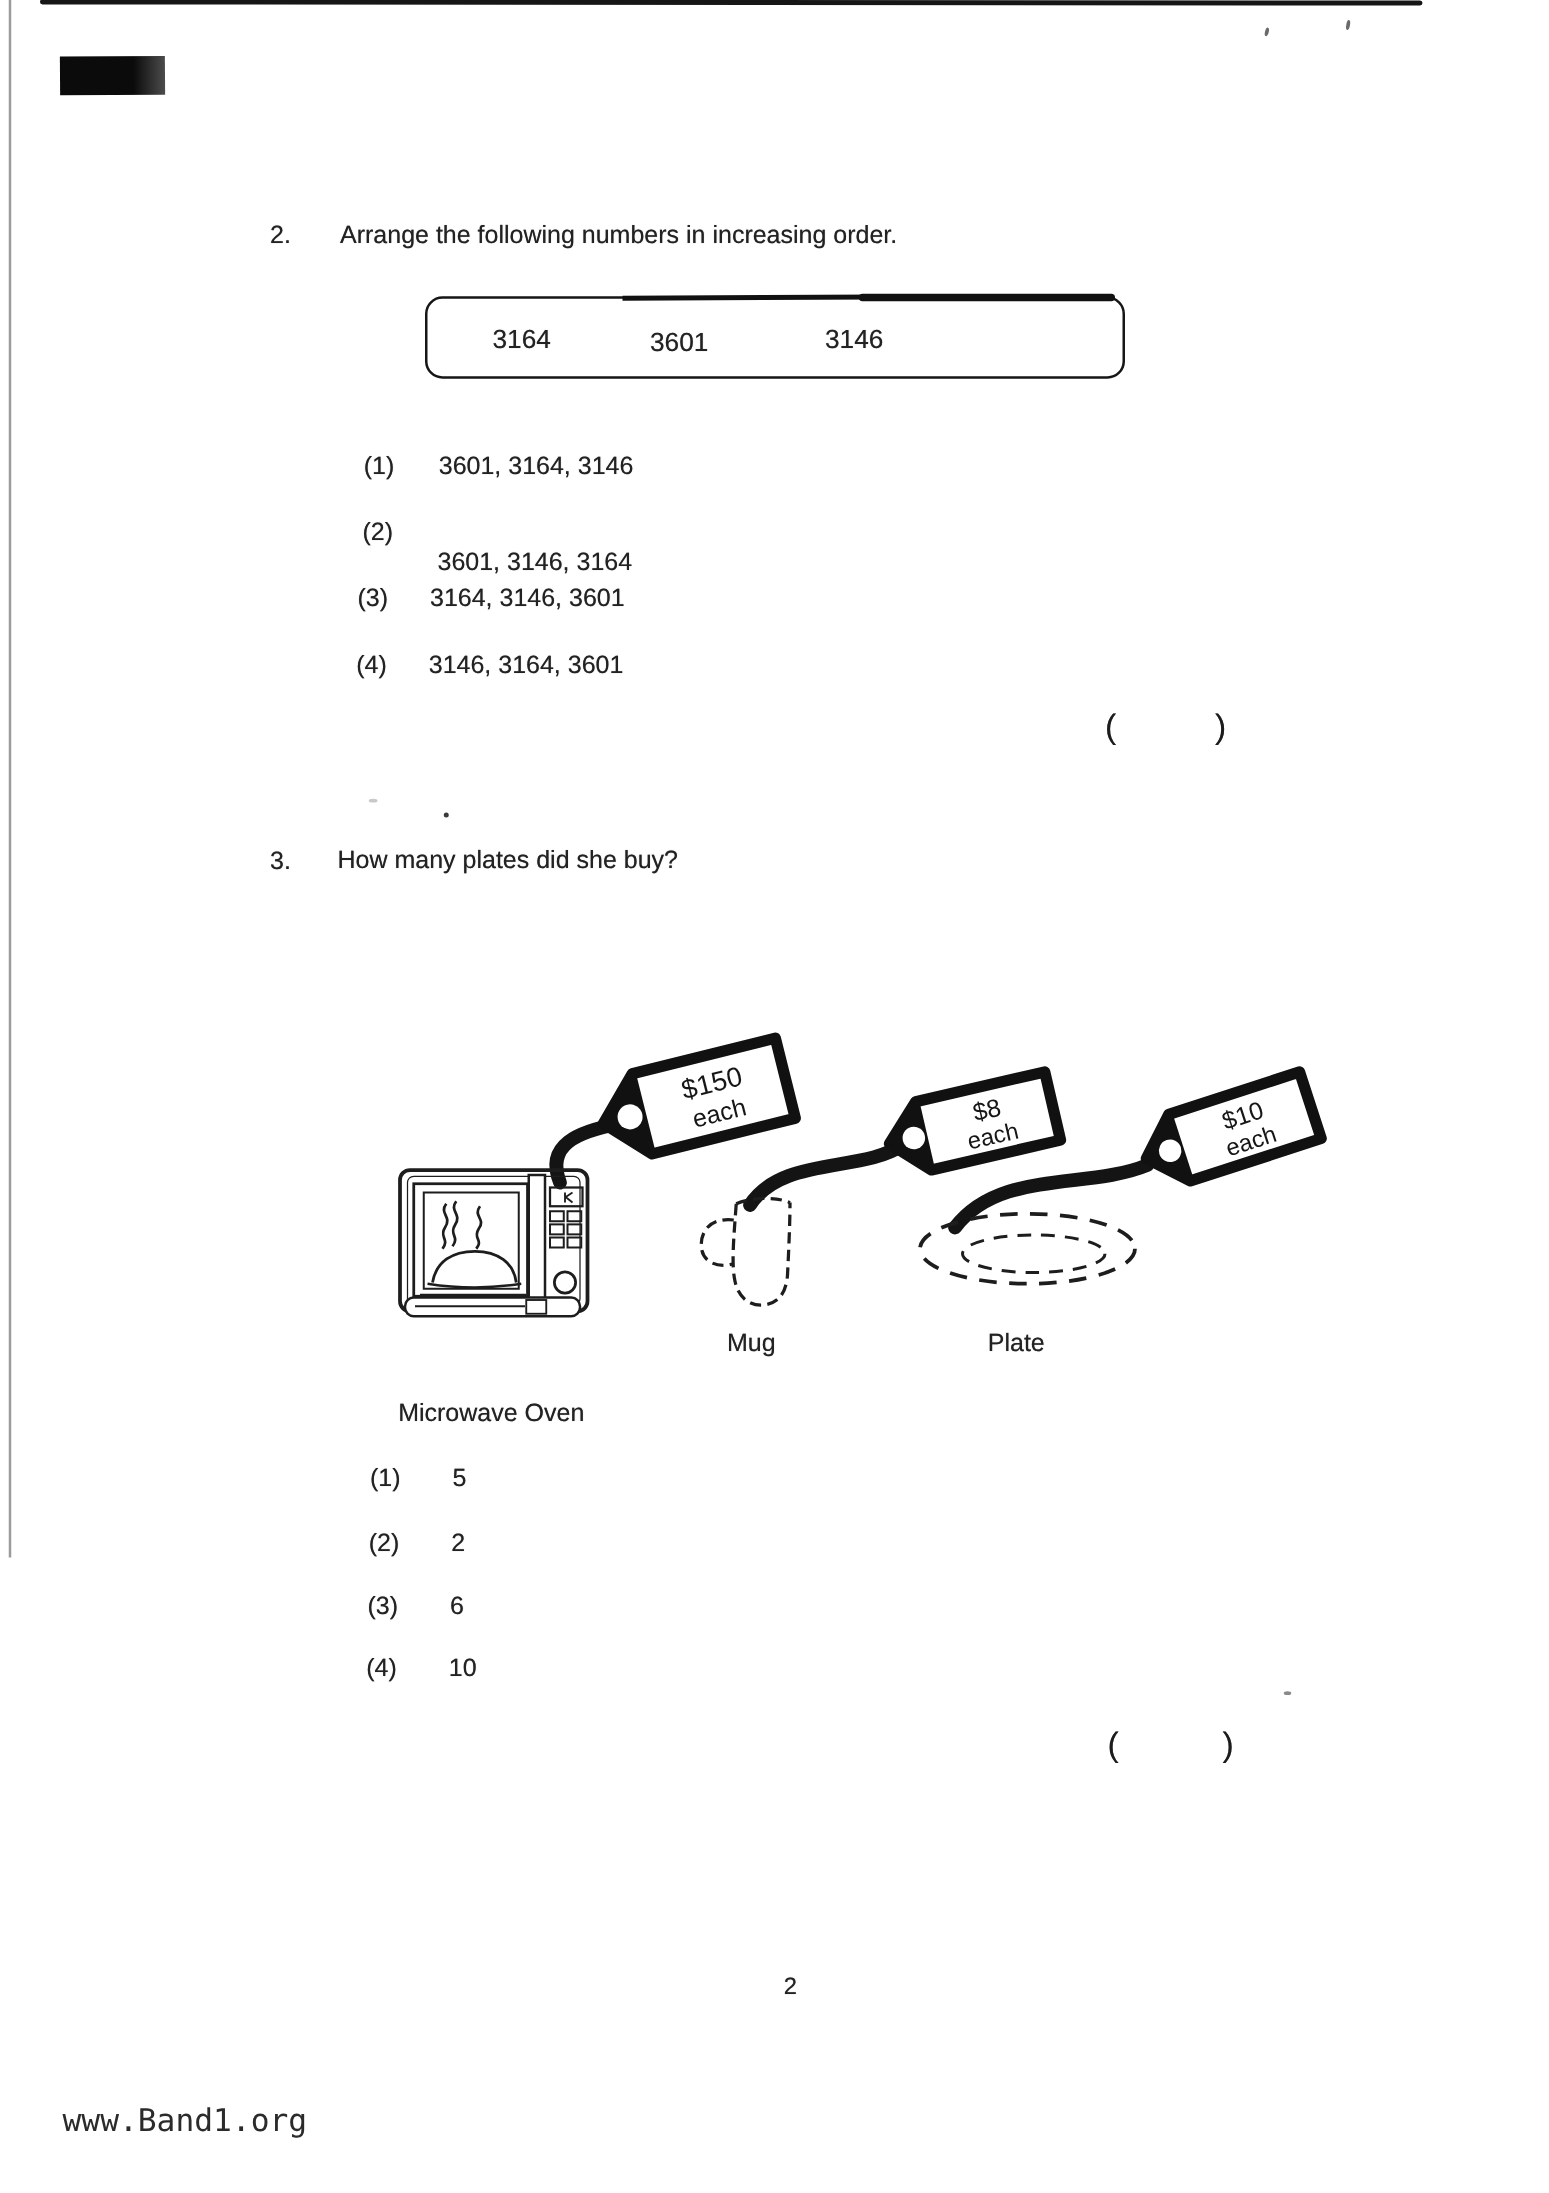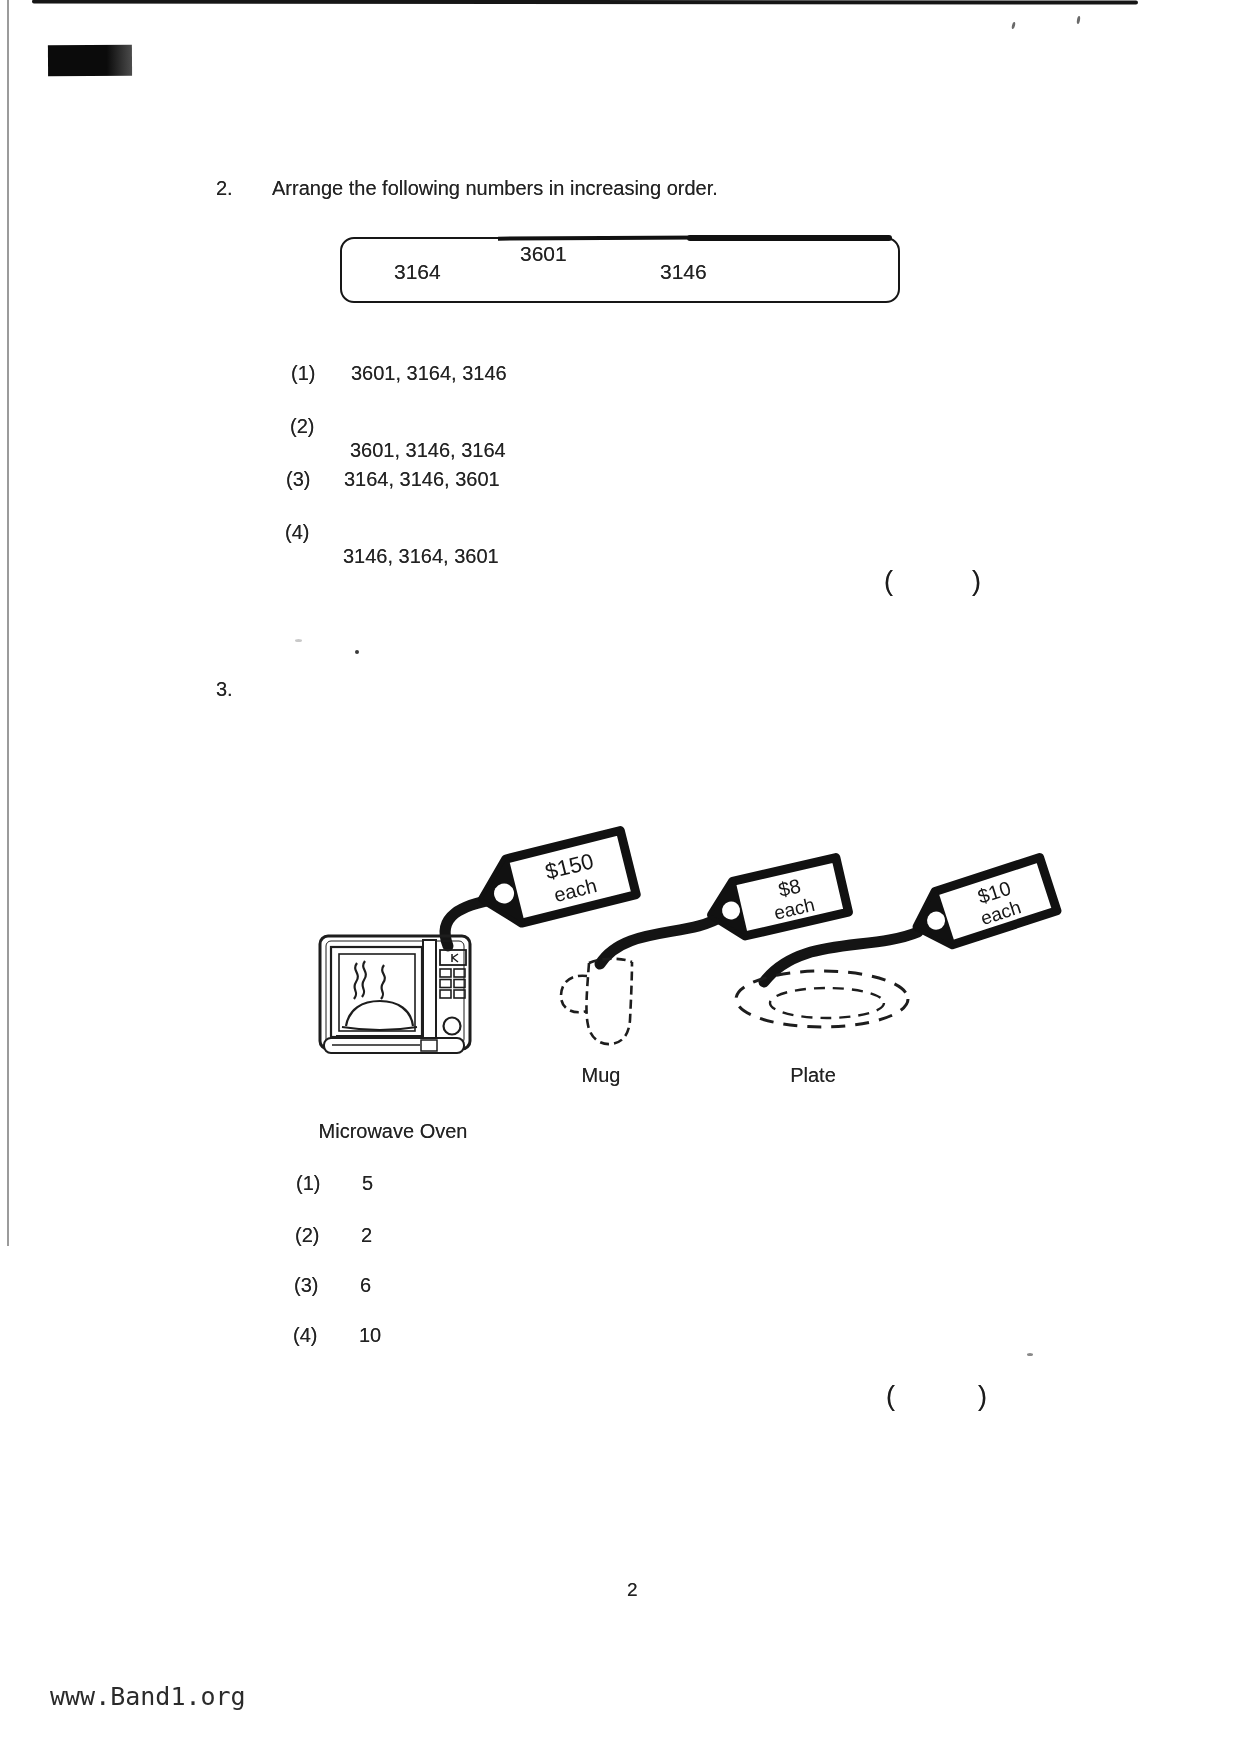--- a/index.html
+++ b/index.html
@@ -44,48 +44,49 @@
   <div class="speck" style="left:1027px;top:1353px;width:6px;height:3px;background:#8a8a8a;"></div>
 
   <div>
     <span class="abs txt qnum" style="left:216px;top:177px;">2.</span>
     <span class="abs txt" style="left:272px;top:177px;">Arrange the following numbers in increasing order.</span>
 
     <div class="abs numbox" style="left:340px;top:237px;width:556px;height:62px;">
       <div class="smudge" style="left:28%;top:-3px;width:45%;height:4px;transform:rotate(-.3deg);"></div>
       <div class="smudge" style="left:62%;top:-4px;width:37%;height:6px;border-radius:3px;"></div>
       <span class="abs txt" style="left:52px;top:21px;font-size:21px;">3164</span>
-      <span class="abs txt" style="left:178px;top:3px;font-size:21px;">3601</span>
+      <span class="abs txt" style="left:178px;top:24px;font-size:21px;">3601</span>
       <span class="abs txt" style="left:318px;top:21px;font-size:21px;">3146</span>
     </div>
 
     <div class="opt-row" style="top:362px;">
       <span class="opt-label txt" style="left:291px;">(1)</span>
       <span class="opt-text txt" style="left:351px;">3601, 3164, 3146</span>
     </div>
     <div class="opt-row" style="top:415px;">
       <span class="opt-label txt" style="left:290px;">(2)</span>
       <span class="opt-text txt" style="left:350px;margin-top:24px;">3601, 3146, 3164</span>
     </div>
     <div class="opt-row" style="top:468px;">
       <span class="opt-label txt" style="left:286px;">(3)</span>
       <span class="opt-text txt" style="left:344px;">3164, 3146, 3601</span>
     </div>
     <div class="opt-row" style="top:521px;">
       <span class="opt-label txt" style="left:285px;">(4)</span>
-      <span class="opt-text txt" style="left:343px;margin-top:24px;">3146, 3164, 3601</span>
+      <span class="opt-text txt" style="left:343px;">3146, 3164, 3601</span>
     </div>
 
     <span class="abs bracket" style="left:884px;top:566px;">(</span>
     <span class="abs bracket" style="left:972px;top:566px;">)</span>
   </div>
 
   <div>
     <span class="abs txt qnum" style="left:216px;top:678px;">3.</span>
     <div class="abs" style="left:270px;top:677px;">
+      <div class="txt" style="height:26px;">How many plates did she buy?</div>
     </div>
 
     <svg class="abs" style="left:300px;top:800px;" width="810" height="300" viewBox="300 800 810 300">
 
       <g>
         <path d="M 496 899 C 462 905 436 916 448 946" fill="none" stroke="#141414" stroke-width="11" stroke-linecap="round"></path>
         <g transform="translate(506,893) rotate(-14)">
           <polygon points="-24,0 8,-33 126,-33 126,33 8,33" fill="#fff" stroke="#111" stroke-width="9" stroke-linejoin="round"></polygon>
           <polygon points="-24,0 11,-35 11,35" fill="#111"></polygon>
           <circle cx="-2" cy="0" r="10" fill="#fff"></circle>

